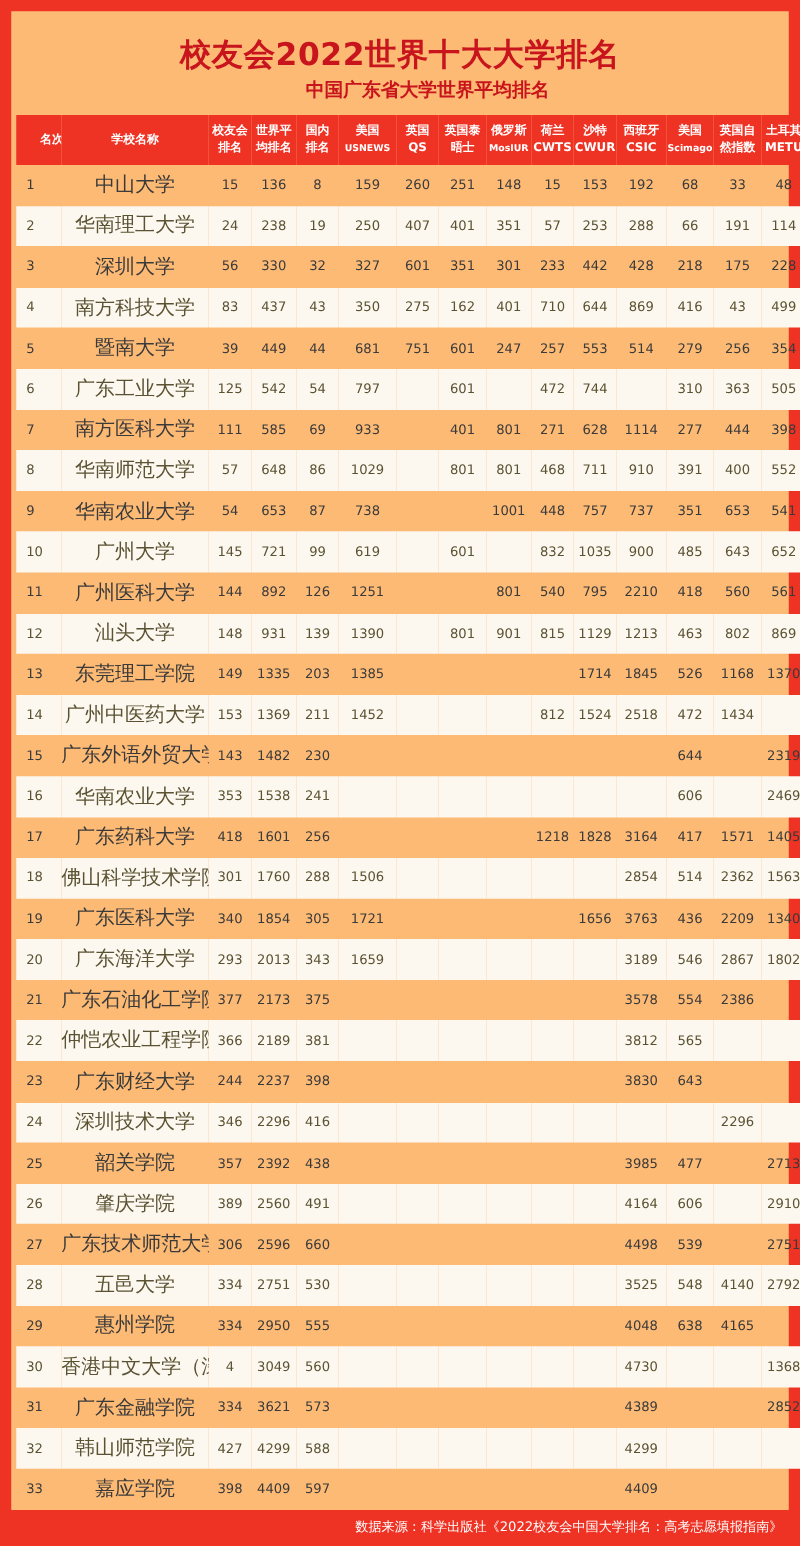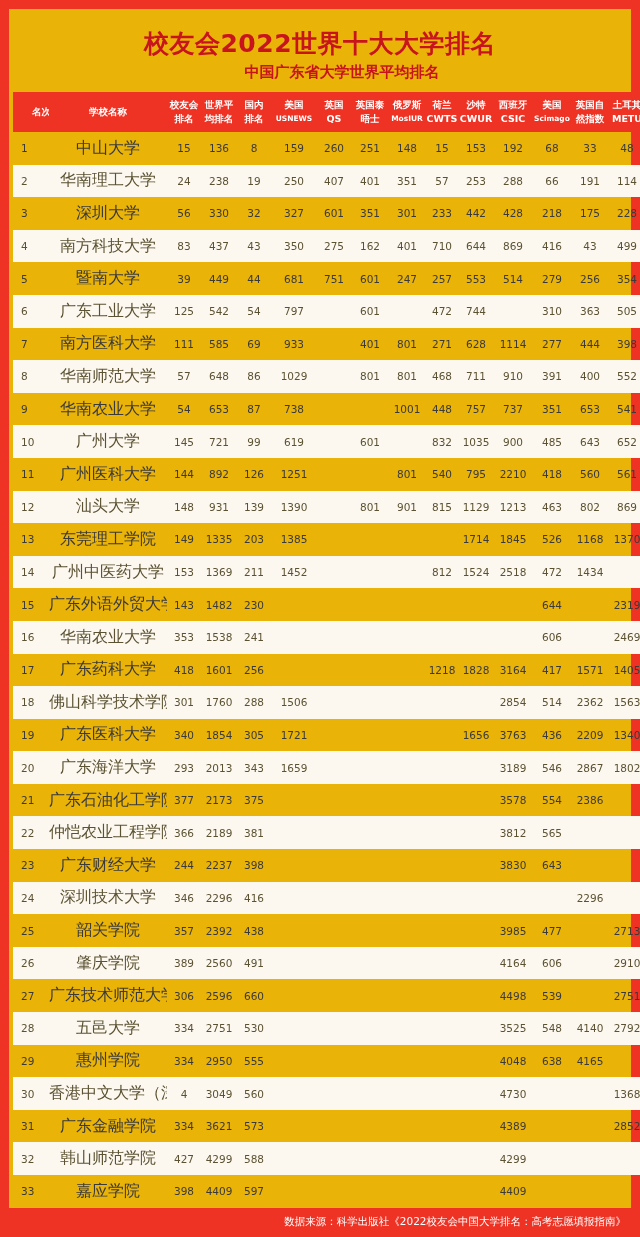--- a/index.html
+++ b/index.html
@@ -6,21 +6,21 @@
   html, body { width: 640px; height: 1237px; overflow: hidden; }
   body {
     background: #ee3224;
     font-family: "DejaVu Sans", "Liberation Sans", sans-serif;
     position: relative;
   }
   .panel {
     position: absolute;
     left: 9px; top: 9px;
     width: 622px; height: 1199px;
-    background: #eab308;
+    background: #fdba74;
   }
   .title {
     position: absolute; top: 18px; left: 0; width: 622px;
     text-align: center;
     color: #c8141c;
     font-weight: bold;
     font-size: 25px;
     letter-spacing: 0.5px;
   }
   .subtitle {

